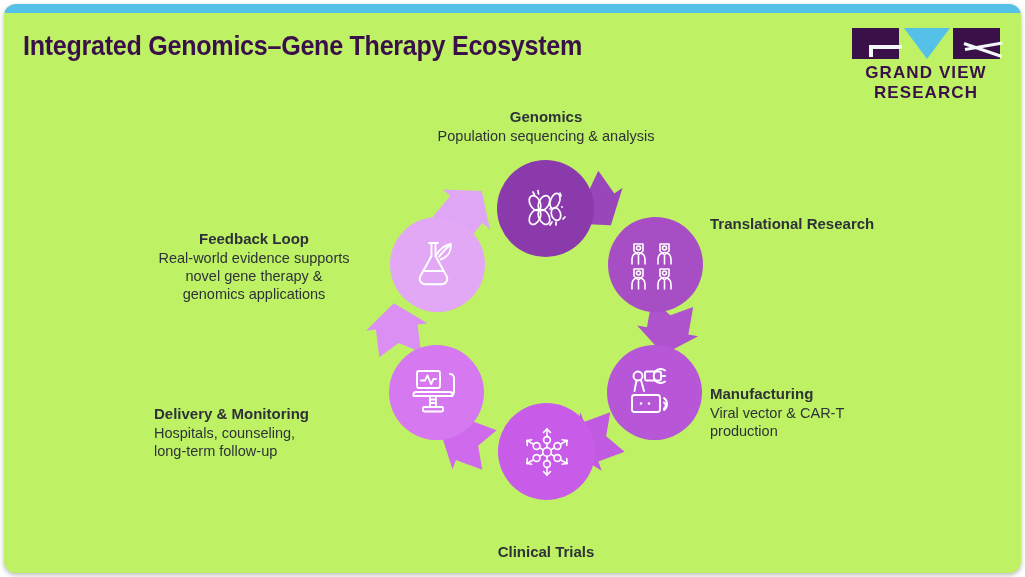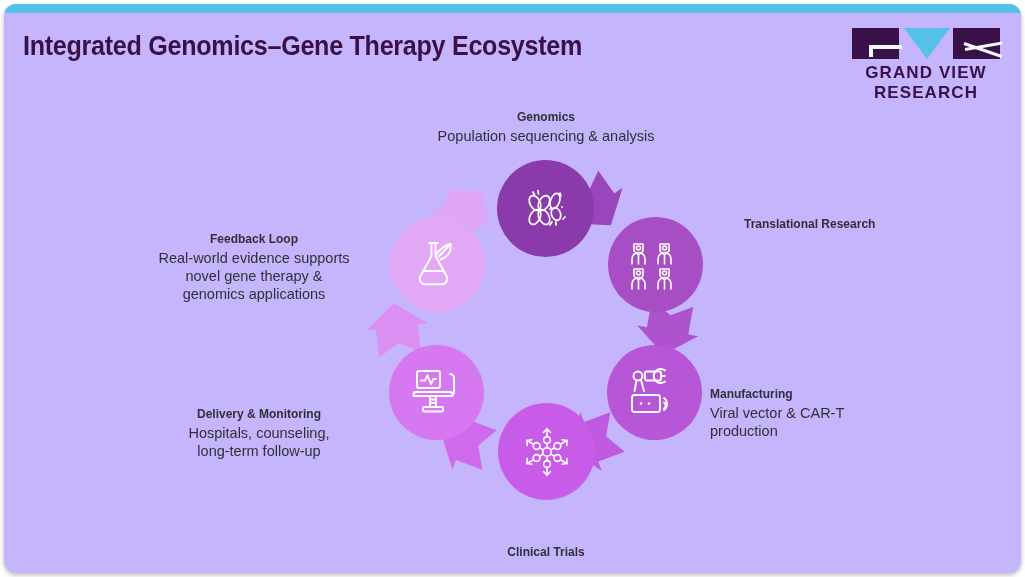--- a/index.html
+++ b/index.html
@@ -13,21 +13,21 @@
     overflow: hidden;
     font-family: "Liberation Sans", sans-serif;
   }
 
   #card {
     position: absolute;
     left: 4px;
     top: 4px;
     width: 1017px;
     height: 569px;
-    background: #c4b5fd;
+    background: #bef264;
     border-radius: 12px;
     box-shadow: 0 2px 5px rgba(0,0,0,0.28);
     overflow: hidden;
   }
 
   #topbar {
     position: absolute;
     left: 0; top: 0;
     width: 100%;
     height: 9px;
@@ -147,27 +147,27 @@
 
   
   .label {
     position: absolute;
     color: #2e3238;
     font-size: 14.5px;
     line-height: 18px;
   }
   .label .lab-title {
     font-weight: bold;
-    font-size: 12px;
+    font-size: 15px;
     display: block;
     margin-bottom: 1px;
   }
   .label .lab-desc { display: block; }
   .lab-center { text-align: center; }
-  .lab-left { text-align: center; }
+  .lab-left { text-align: left; }
   .lab-right { text-align: left; }
 </style>
 </head>
 <body>
 
 <div id="card">
 
   <div id="topbar"></div>
 
   <div id="title">Integrated Genomics–Gene Therapy Ecosystem</div>
@@ -340,21 +340,21 @@
         <path d="M22.5 18 C 26 12, 31 7.5, 37.5 6 C 38.5 13, 35 19, 27.5 21.5"></path>
         <path d="M37.5 6 L26 18.5"></path>
       </svg>
     </div>
 
     <div class="label lab-center" style="left:338px; top:104px; width:408px;">
       <span class="lab-title">Genomics</span>
       <span class="lab-desc">Population sequencing &amp; analysis</span>
     </div>
 
-    <div class="label lab-right" style="left:706px; top:211px; width:230px;margin-left:34px;">
+    <div class="label lab-right" style="left:706px; top:211px; width:230px;">
       <span class="lab-title">Translational Research</span>
     </div>
 
     <div class="label lab-right" style="left:706px; top:381px; width:220px;">
       <span class="lab-title">Manufacturing</span>
       <span class="lab-desc">Viral vector &amp; CAR-T<br>production</span>
     </div>
 
     <div class="label lab-center" style="left:338px; top:499px; width:408px;margin-top:40px;">
       <span class="lab-title">Clinical Trials</span>

